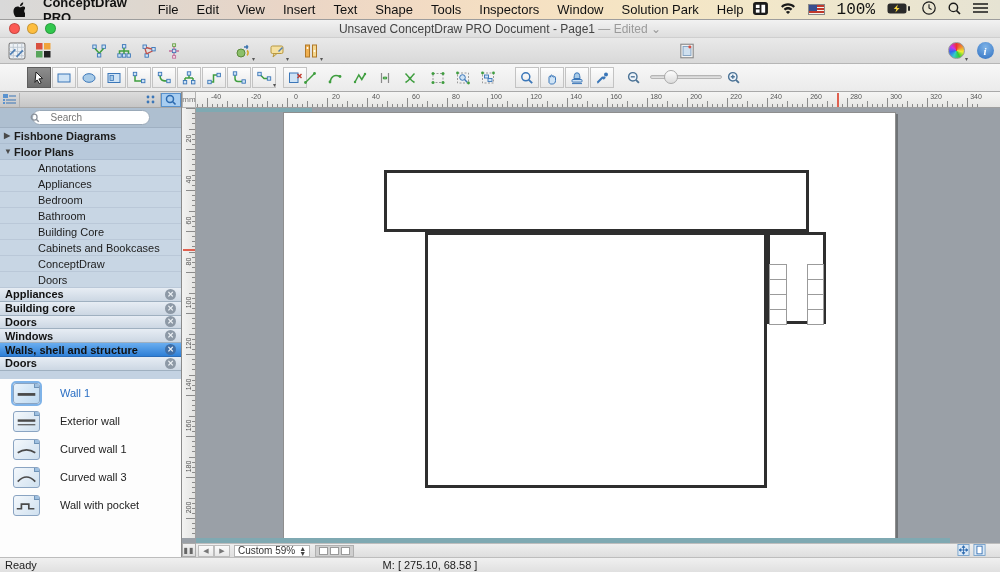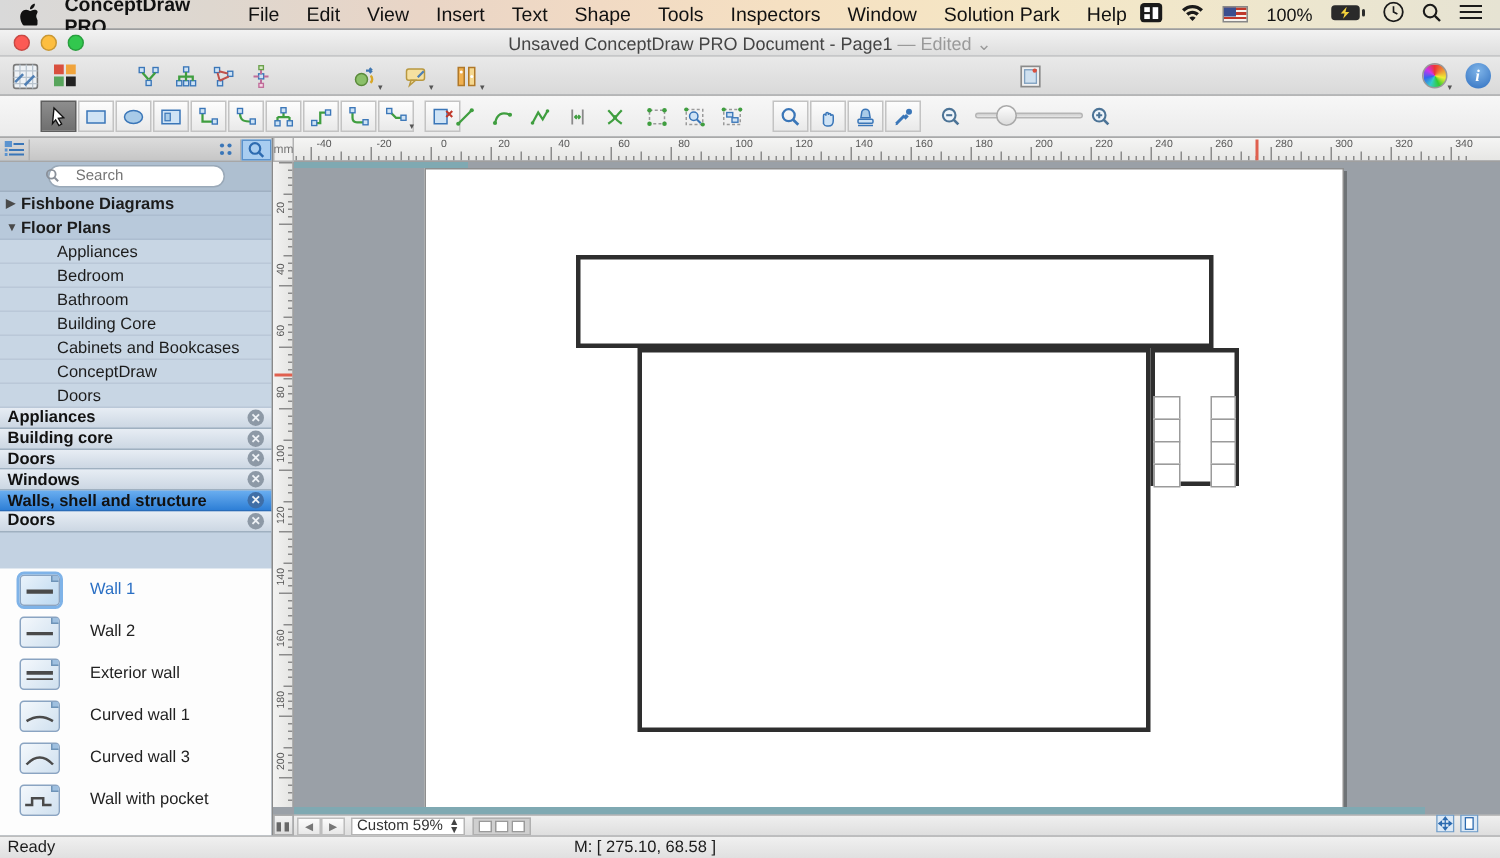--- a/index.html
+++ b/index.html
@@ -7,21 +7,21 @@
   .screen { position:absolute; inset:0; width:1000px; height:572px; background:#9aa0a7; overflow:hidden; }
 
   
   .menubar { position:absolute; left:0; top:0; width:1000px; height:20px;
     background:linear-gradient(90deg,#d9d9d9 0%,#ded7cf 14%,#e9d5c6 28%,#f1dac4 40%,#f5e0c2 52%,#f5e5c4 64%,#f2e7c9 76%,#ece6cf 88%,#e6e3d3 100%);
     border-bottom:1px solid #9d9d9d; display:flex; align-items:center; font-size:13px; color:#111; }
   .menubar .apple { margin:0 10px 0 12px; display:flex; align-items:center; }
   .menu-appname { font-weight:bold; margin-right:6px; padding:0 8px; }
   .menu-item { padding:0 9px; white-space:nowrap; }
   .menu-status { margin-left:auto; display:flex; align-items:center; gap:12px; padding-right:12px; }
-  .menu-status .pct { font-size:12px; }
+  .menu-status .pct { font-size:16px;font-family:Liberation Mono, monospace; }
   .flag { width:17px; height:11px; position:relative; background:repeating-linear-gradient(#c0392b 0 1.6px,#f5f2ec 1.6px 3.2px); border:0.5px solid #888; }
   .flag:before { content:""; position:absolute; left:0; top:0; width:8px; height:6px; background:#3a4f8f; }
 
   
   .titlebar { position:absolute; left:0; top:20px; width:1000px; height:18px;
     background:linear-gradient(#f2f2f2,#dedede); border-bottom:1px solid #cfcfcf;
     display:flex; align-items:center; font-size:12px; color:#444; }
   .lights { display:flex; gap:7px; margin-left:9px; }
   .light { width:11px; height:11px; border-radius:50%; border:0.5px solid rgba(0,0,0,.2); }
   .titlebar .title-wrap { position:absolute; left:0; right:0; text-align:center; pointer-events:none; }
@@ -476,20 +476,23 @@
     <div id="tree-list">
         <div class="tree-row top">
           <span class="tree-arrow">▶</span>
           <span class="tree-label">Fishbone Diagrams</span>
         </div>
         <div class="tree-row top">
           <span class="tree-arrow">▼</span>
           <span class="tree-label">Floor Plans</span>
         </div>
         <div class="tree-row child">
+          <span class="tree-label">Annotations</span>
+        </div>
+        <div class="tree-row child">
           <span class="tree-label">Appliances</span>
         </div>
         <div class="tree-row child">
           <span class="tree-label">Bedroom</span>
         </div>
         <div class="tree-row child">
           <span class="tree-label">Bathroom</span>
         </div>
         <div class="tree-row child">
           <span class="tree-label">Building Core</span>
@@ -532,29 +535,20 @@
       </div>
     <div class="shape-list" id="shape-list">
         <div class="shape-item selected">
           <span class="thumb">
             <svg width="25" height="19" viewBox="0 0 27 19">
               <path d="M4 10.5h19" stroke="#4a4a4a" stroke-width="3"></path>
             </svg>
             <span class="badge"></span>
           </span>
           <span class="slabel">Wall 1</span>
-        </div>
-        <div class="shape-item">
-          <span class="thumb">
-            <svg width="25" height="19" viewBox="0 0 27 19">
-              <path d="M4 10.5h19" stroke="#4a4a4a" stroke-width="2.4"></path>
-            </svg>
-            <span class="badge"></span>
-          </span>
-          <span class="slabel">Wall 2</span>
         </div>
         <div class="shape-item">
           <span class="thumb">
             <svg width="25" height="19" viewBox="0 0 27 19">
               <path d="M4 8.5h19" stroke="#4a4a4a" stroke-width="2.6"></path>
               <path d="M4 13h19" stroke="#4a4a4a" stroke-width="1.2"></path>
             </svg>
             <span class="badge"></span>
           </span>
           <span class="slabel">Exterior wall</span>

